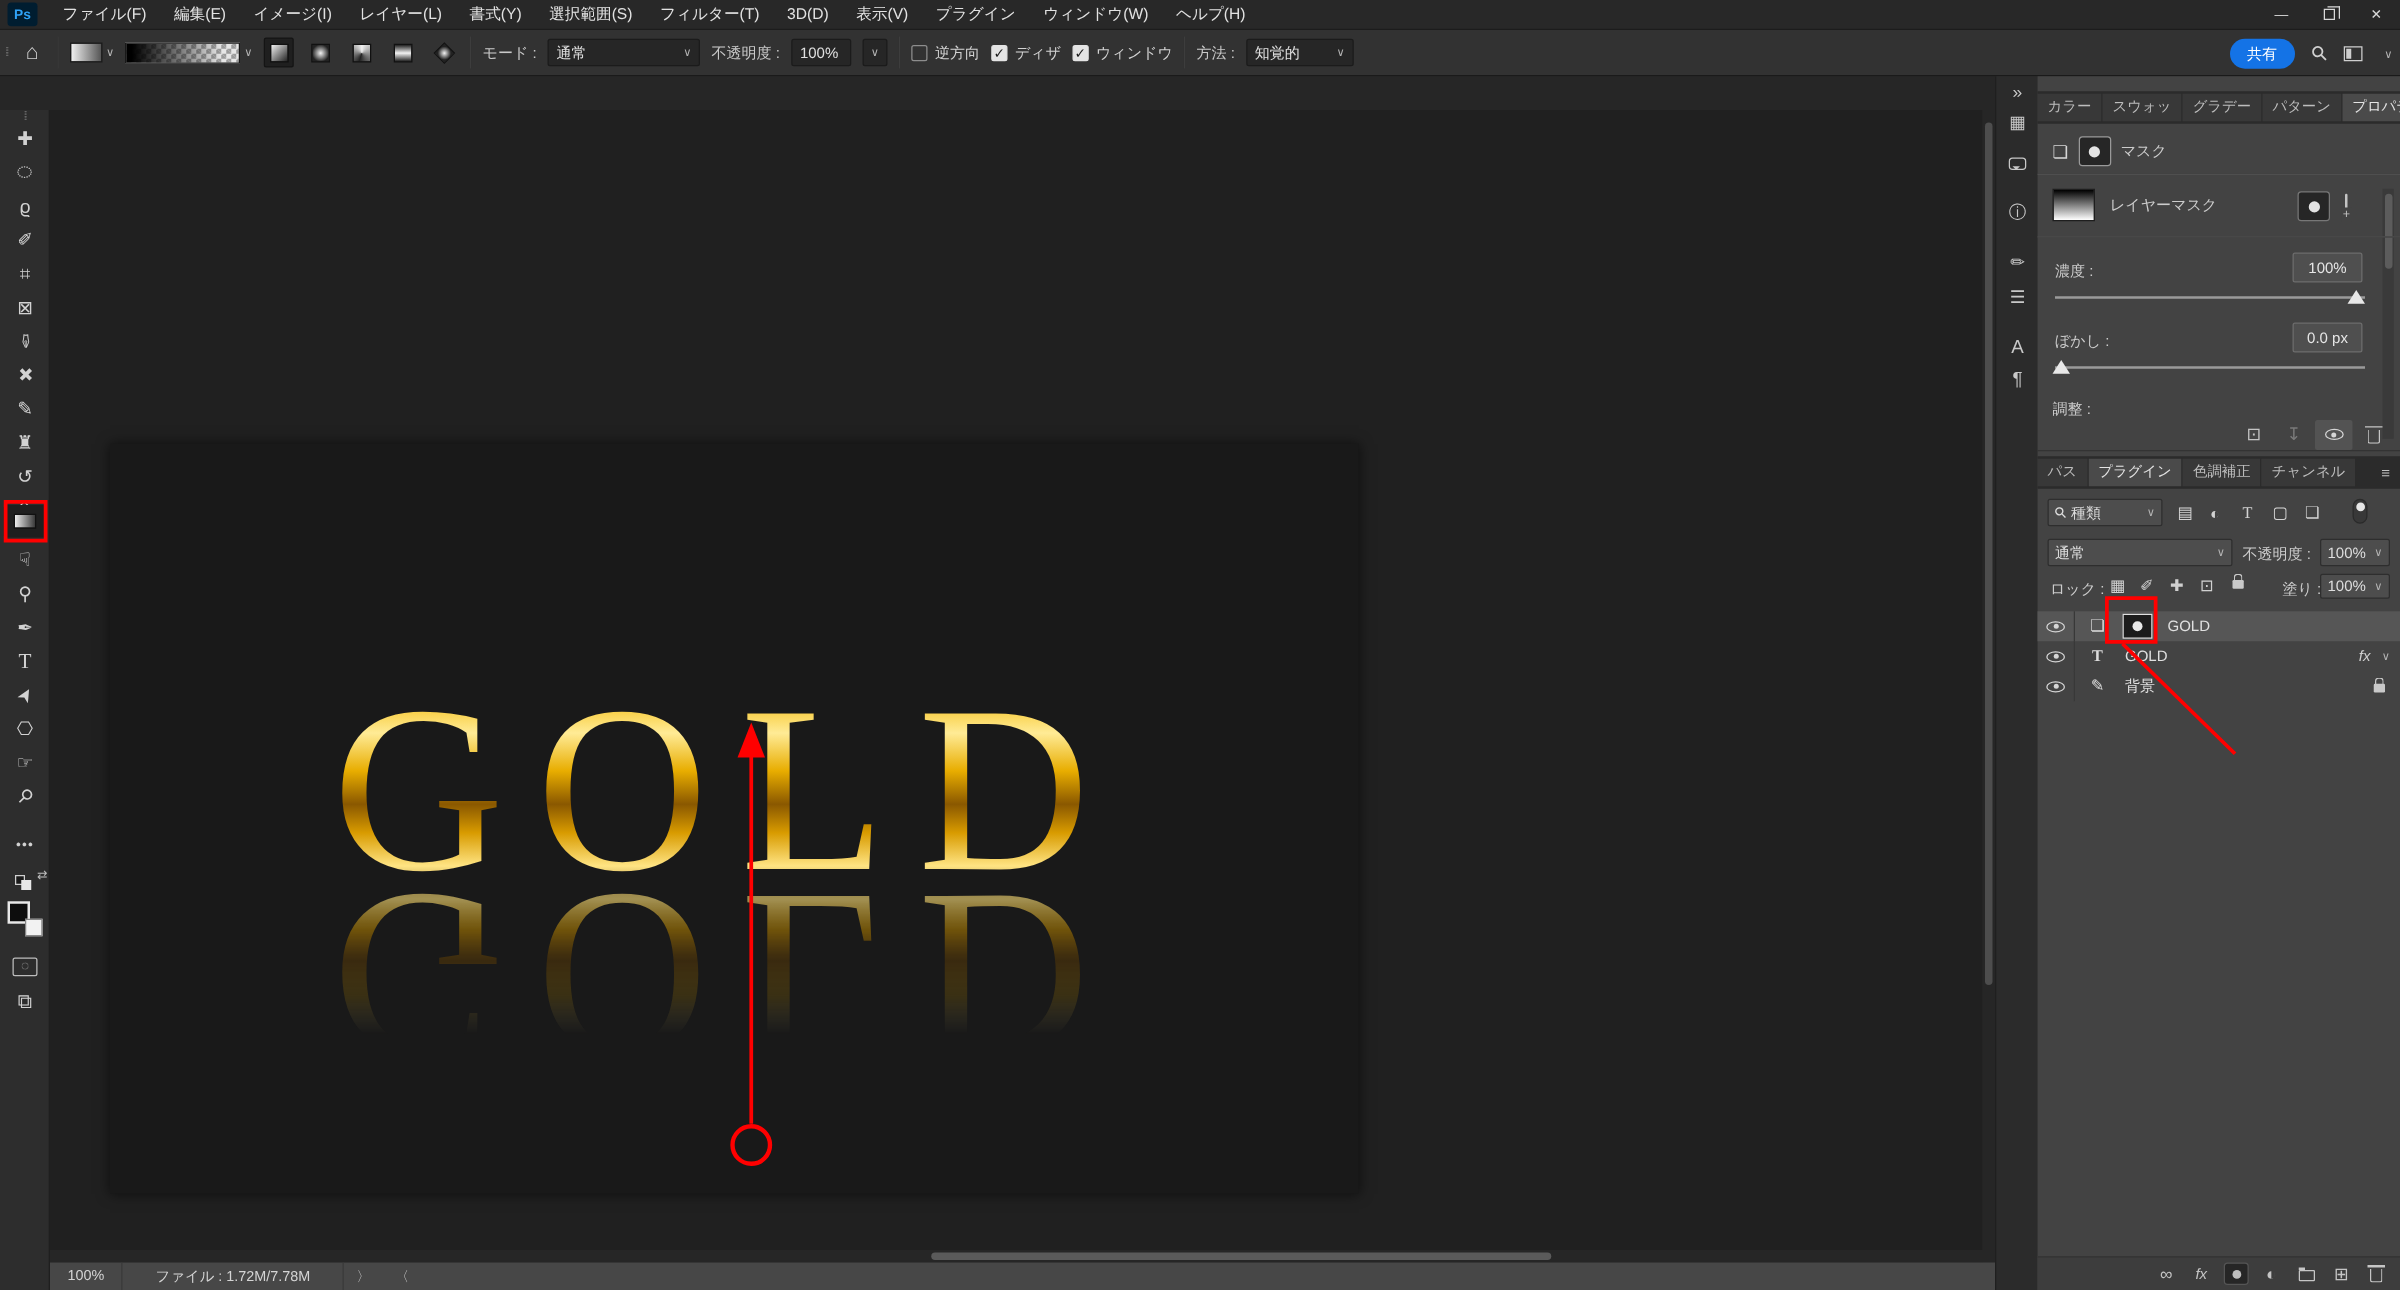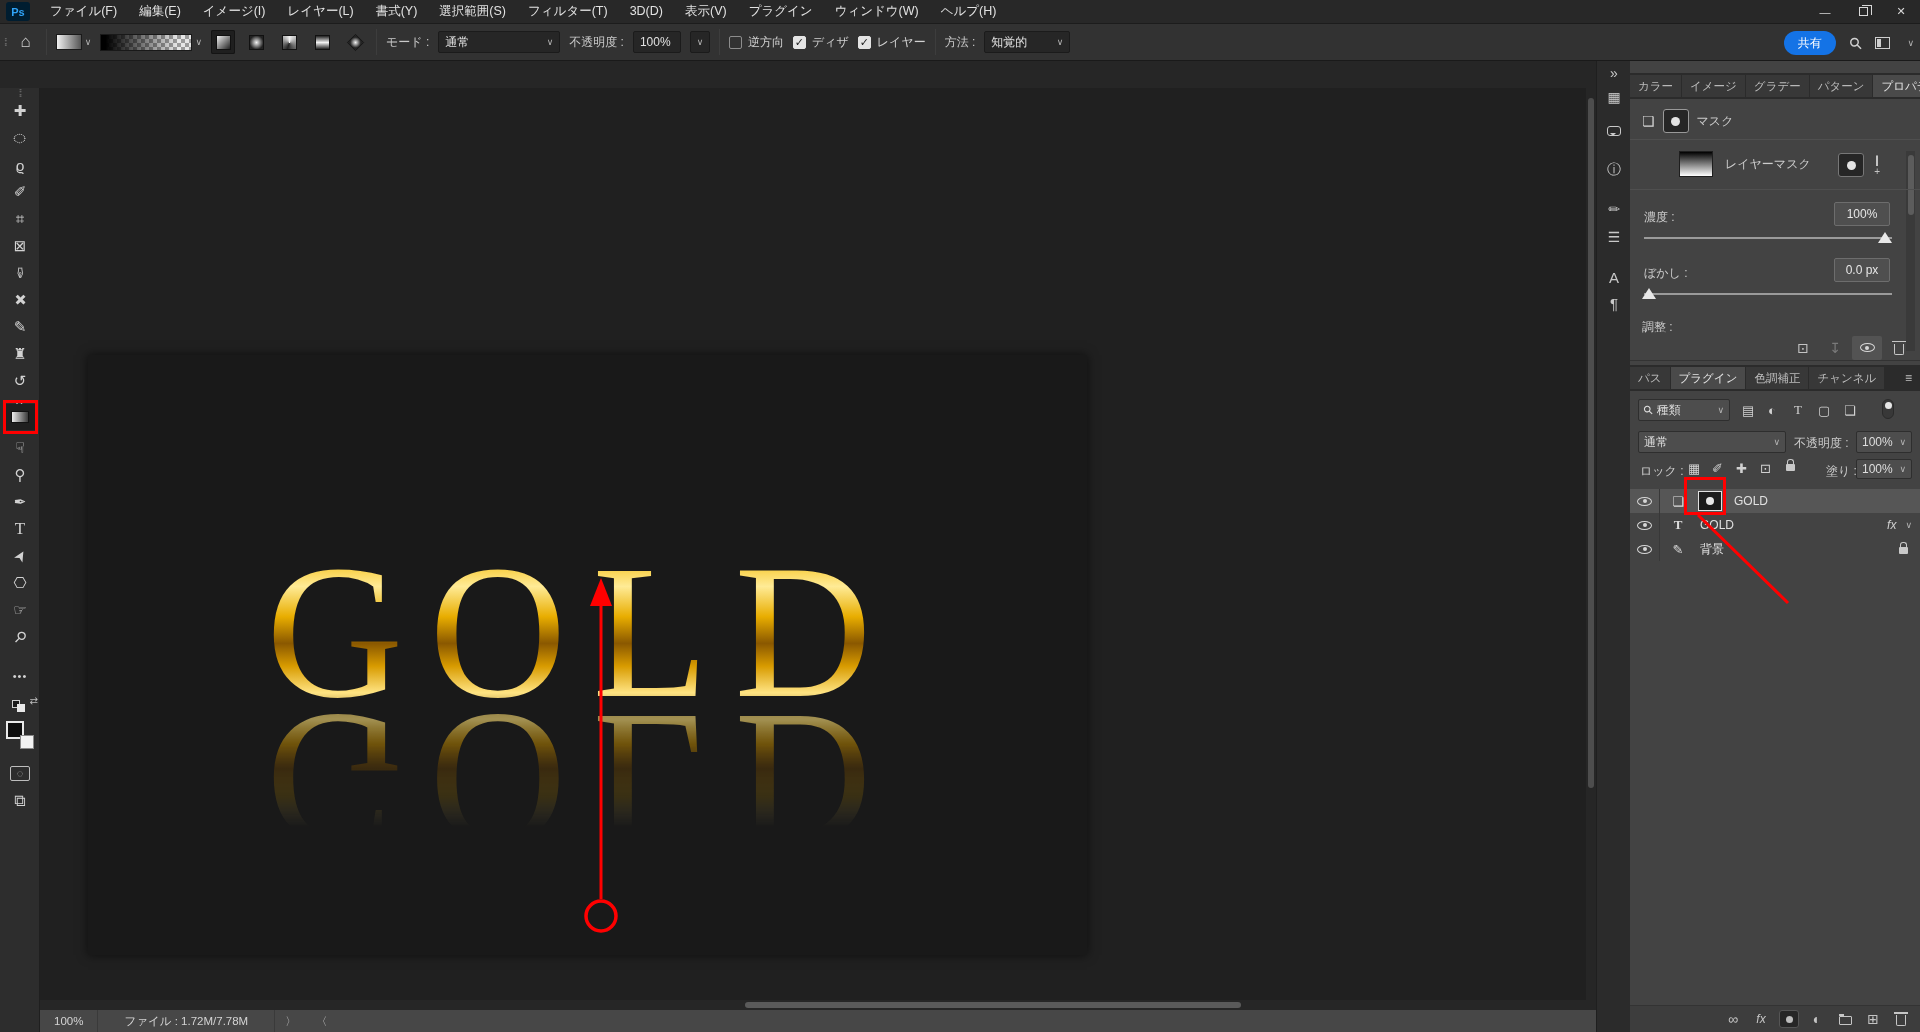--- a/index.html
+++ b/index.html
@@ -230,21 +230,21 @@
     <span class="cb-group">
       <span class="cb"></span>
       <span>逆方向</span>
     </span>
     <span class="cb-group">
       <span class="cb checked">✓</span>
       <span>ディザ</span>
     </span>
     <span class="cb-group">
       <span class="cb checked">✓</span>
-      <span>レイヤー</span>
+      <span>ウィンドウ</span>
     </span>
     <span class="opt-sep"></span>
     <span class="opt-label">方法 :</span>
     <span class="well" style="width:86px;">
       <span>知覚的</span>
       <span class="chev">∨</span>
     </span>
     <div class="share-zone">
       <div class="share-pill">共有</div>
       <span class="search-glyph">⚲</span>
@@ -370,38 +370,38 @@
     <div class="strip-ic" style="top:168px;">☰</div>
     <div class="strip-ic" style="top:208px;font-size:15px;">A</div>
     <div class="strip-ic" style="top:234px;font-size:15px;">¶</div>
   </div>
 
   <div class="panels">
 
     
     <div class="ptabs" style="top:12px;">
       <div class="ptab">カラー</div>
-      <div class="ptab">イメージ</div>
+      <div class="ptab">スウォッ</div>
       <div class="ptab">グラデー</div>
       <div class="ptab">パターン</div>
       <div class="ptab active">プロパティ</div>
 
     </div>
 
     
     <div class="abs" style="left:12px;top:48px;display:flex;align-items:center;gap:8px;">
       <span style="font-size:14px;color:#d6d6d6;">❏</span>
       <span class="mask-btn" style="border-color:#999;">
           <span class="dot"></span>
         </span>
       <span class="props-label">マスク</span>
     </div>
     <div class="hdiv" style="top:78px;"></div>
 
-    <div class="abs" style="left:12px;top:90px;display:flex;align-items:center;gap:12px;margin-left:37px;">
+    <div class="abs" style="left:12px;top:90px;display:flex;align-items:center;gap:12px;">
       <span class="thumb-grad"></span>
       <span class="props-label">レイヤーマスク</span>
     </div>
     <span class="mask-btn abs" style="left:208px;top:92px;">
         <span class="dot"></span>
       </span>
     <span class="vmask-btn abs" style="left:246px;top:95px;"></span>
     <div class="pscroll" style="top:90px;height:200px;">
         <span class="thumb" style="top:4px;height:60px;"></span>
       </div>

